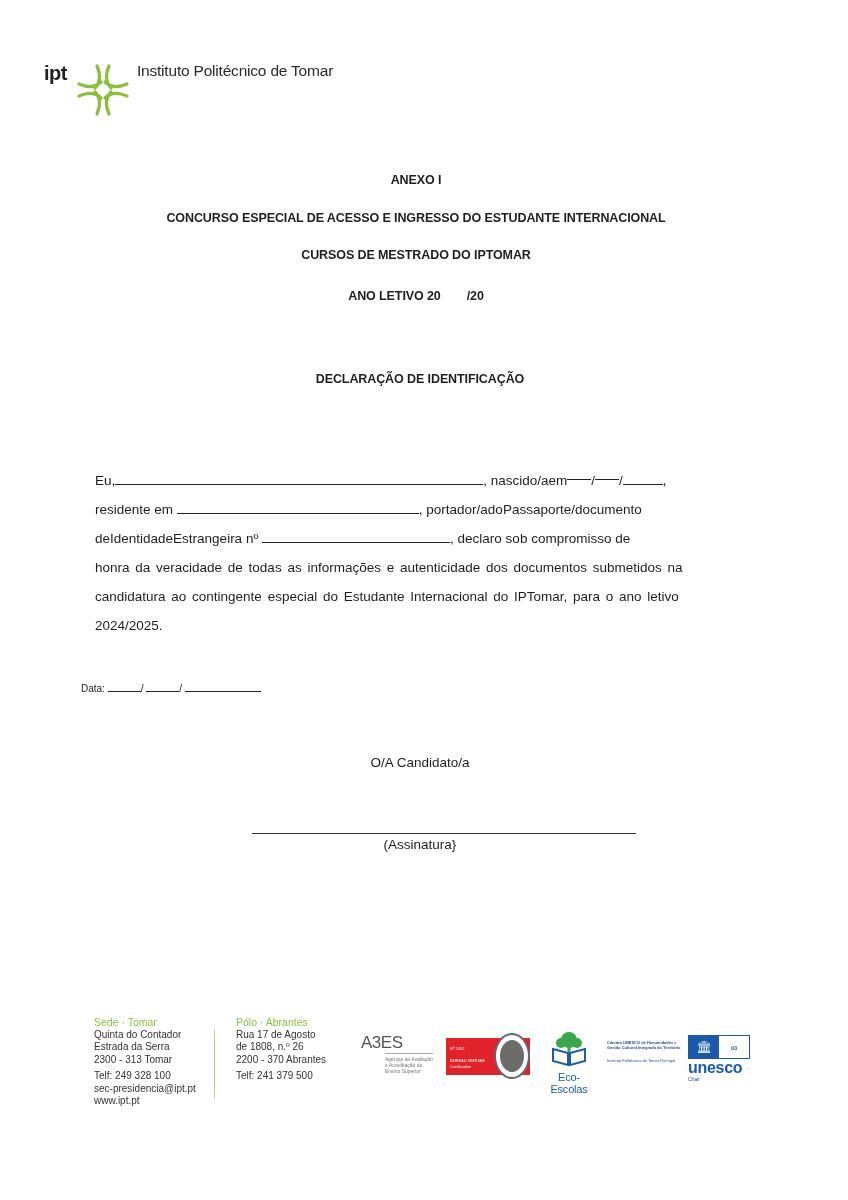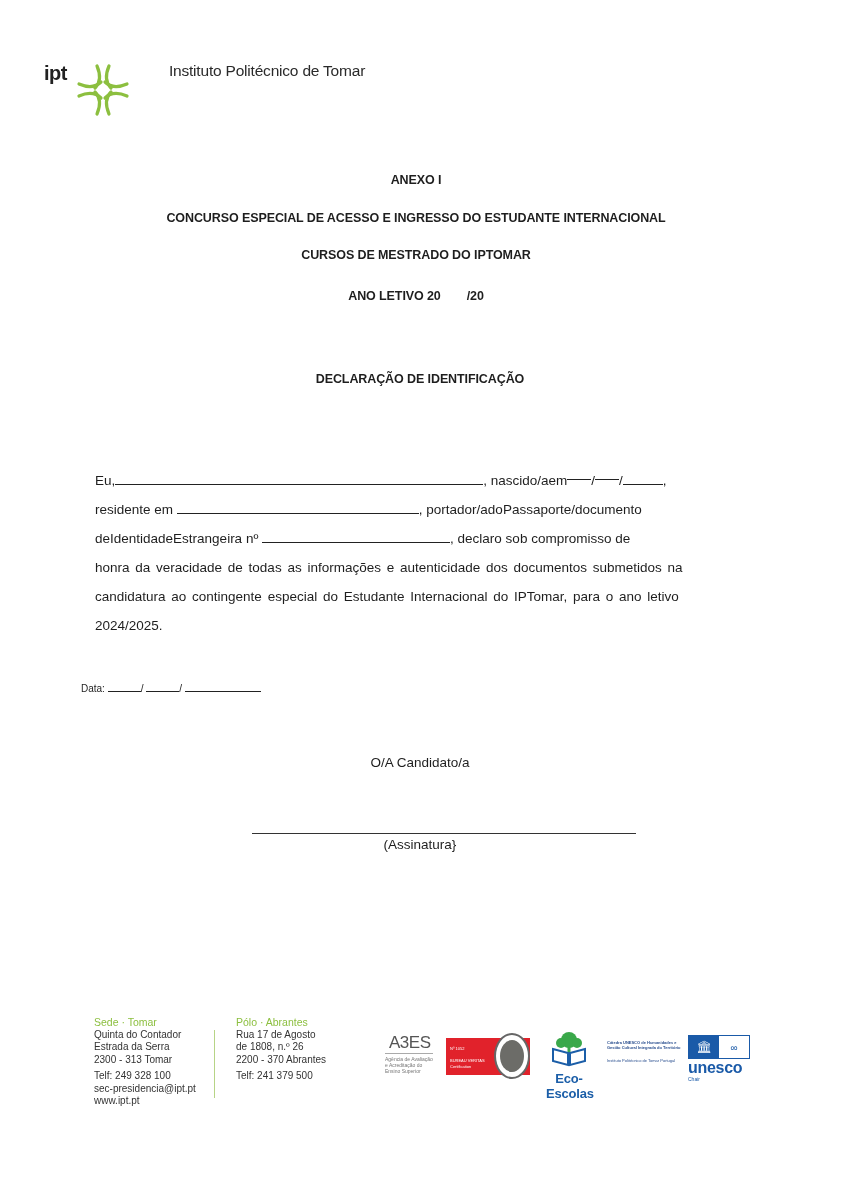--- a/index.html
+++ b/index.html
@@ -5,21 +5,21 @@
     html, body { margin: 0; padding: 0; background: #ffffff; }
     body {
       width: 848px; height: 1200px; position: relative; overflow: hidden;
       font-family: "Liberation Sans", sans-serif; color: #1a1a1a;
     }
     .abs { position: absolute; }
     
     .logo { left: 44px; top: 62px; height: 56px; display: flex; align-items: flex-start; }
     .logo-ipt { font-weight: bold; font-size: 20px; color: #222; letter-spacing: -0.5px; margin-right: 8px; }
     .logo-mark { width: 56px; height: 56px; margin-right: 6px; }
-    .logo-name { font-size: 15.5px; color: #2a2a2a; letter-spacing: -0.2px; margin-left: 32px; }
+    .logo-name { font-size: 15.5px; color: #2a2a2a; letter-spacing: -0.2px; }
 
     .center-title {
       left: 0; width: 848px; text-align: center;
       font-weight: bold; font-size: 12.5px; color: #1e1e1e; letter-spacing: -0.1px;
     }
     .t1 { top: 173px; left: -8px; }
     .t2 { top: 211px; left: -8px; }
     .t3 { top: 248px; left: -8px; }
     .t4 { top: 289px; left: -8px; }
     .t5 { top: 372px; left: -4px; }
@@ -40,31 +40,31 @@
 
     
     .footer-col { font-size: 10px; line-height: 12.5px; color: #333; }
     .footer-head { color: #8cbf3f; font-size: 10.5px; }
     .col1 { left: 94px; top: 1016px; }
     .col2 { left: 236px; top: 1016px; }
     .vsep { left: 214px; top: 1030px; width: 1px; height: 68px; background: #b7d486; }
     .gap { height: 4px; }
 
     .a3es { left: 361px; top: 1033px; }
-    .a3es-title { font-size: 17px; color: #555; letter-spacing: -0.5px; font-weight: normal; margin-left: 28px; }
+    .a3es-title { font-size: 17px; color: #555; letter-spacing: -0.5px; font-weight: normal; }
     .a3es-sub { font-size: 5px; line-height: 6px; color: #777; border-top: 1px solid #aaa; padding-top: 2px; margin-left: 24px; width: 48px; }
 
     .bv { left: 446px; top: 1038px; width: 84px; height: 37px; background: #e1222b; }
     .bv-text { font-size: 4px; color: #fff; position: absolute; left: 4px; }
     .bv-seal { left: 494px; top: 1033px; width: 36px; height: 46px; border-radius: 50%; background: #ffffff; border: 2px solid #666; box-sizing: border-box; display: flex; align-items: center; justify-content: center; }
     .bv-seal-inner { width: 24px; height: 32px; border-radius: 50%; background: #6c6c68; }
 
     .eco { left: 546px; top: 1031px; width: 46px; text-align: center; }
     .eco-icon { width: 40px; height: 36px; margin: 0 auto; }
-    .eco-label { font-size: 13px; font-weight: bold; color: #1b5ea8; letter-spacing: -0.2px; }
+    .eco-label { font-size: 11px; font-weight: normal; color: #1b5ea8; letter-spacing: -0.2px; }
 
     .unesco-text { left: 607px; top: 1040px; font-size: 4px; line-height: 5px; color: #2a4f8f; width: 78px; }
     .unesco { left: 688px; top: 1035px; width: 62px; }
     .unesco-box { display: flex; border: 1px solid #1a5aa8; height: 22px; }
     .unesco-box .l { width: 31px; background: #1a5aa8; display: flex; align-items: center; justify-content: center; color: #fff; font-size: 12px; }
     .unesco-box .r { width: 31px; background: #fff; display: flex; align-items: center; justify-content: center; color: #1a5aa8; font-size: 10px; }
     .unesco-word { font-size: 16px; font-weight: bold; color: #1a5aa8; line-height: 17px; letter-spacing: -0.3px; }
     .unesco-chair { font-size: 5px; color: #1a5aa8; }
   </style>
 </head>

